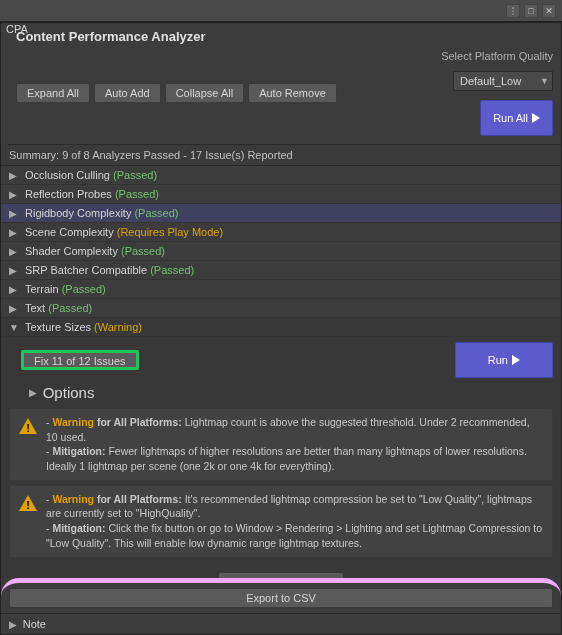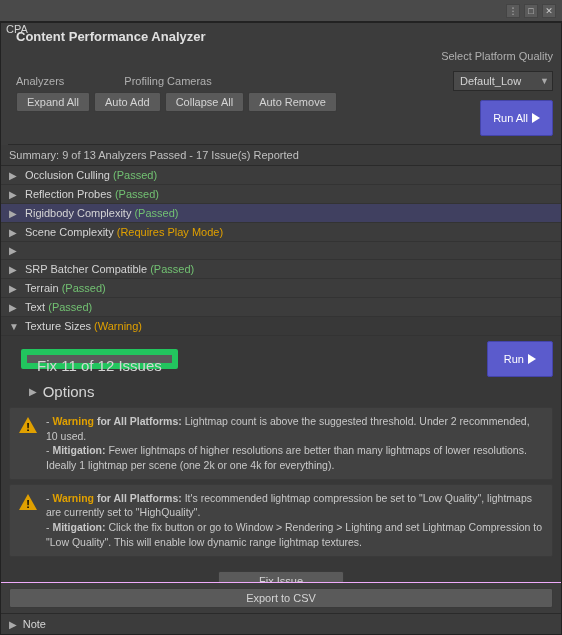--- a/index.html
+++ b/index.html
@@ -214,23 +214,23 @@
       border-bottom: 1px solid #2a2a2a;
     }
     .expanded-toolbar {
       display: flex;
       align-items: center;
       justify-content: space-between;
       padding: 5px 8px 3px 20px;
     }
     .btn-fix {
       background: #5a5a5a;
-      border: 6px solid #22c55e;
-      color: #d4d4d4;
-      font-size: 15px;
+      border: 3px solid #22c55e;
+      color: #d4d4d4;
+      font-size: 11px;
       padding: 2px 10px;
       cursor: pointer;
       border-radius: 2px;
       height: 20px;
     }
     .expanded-options {
       padding: 3px 8px 3px 28px;
       display: flex;
       align-items: center;
       gap: 6px;
@@ -283,22 +283,23 @@
       border: 1px solid #3a3a3a;
       color: #d4d4d4;
       font-size: 11px;
       padding: 3px 40px;
       cursor: pointer;
       border-radius: 2px;
     }
 
     
     .bottom-section {
-      border-top: 1px solid #f0abfc;
+      border-top: 5px solid #f0abfc;
       background: #3c3c3c;
+      border-radius: 18px;
     }
     .export-row {
       padding: 5px 8px;
       border-bottom: 1px solid #2a2a2a;
     }
     .btn-export {
       background: #5a5a5a;
       border: 1px solid #3a3a3a;
       color: #d4d4d4;
       font-size: 11px;
@@ -339,24 +340,20 @@
     <div class="title-bar-btn">✕</div>
   </div>
 </div>
 
 <div class="window">
 
   <div class="header">
     <div class="header-title">Content Performance Analyzer</div>
     <div class="toolbar-row">
       <div class="toolbar-left">
-        <div class="toolbar-labels">
-          <span class="toolbar-label">Analyzers</span>
-          <span class="toolbar-label">Profiling Cameras</span>
-        </div>
         <div class="toolbar-buttons">
           <button class="btn">Expand All</button>
           <button class="btn">Auto Add</button>
           <button class="btn">Collapse All</button>
           <button class="btn">Auto Remove</button>
         </div>
       </div>
       <div class="toolbar-right">
         <span class="platform-label">Select Platform Quality</span>
         <div class="platform-select-row">
@@ -369,21 +366,21 @@
         </div>
         <button class="btn-run">
           <span>Run All</span>
           <span class="run-triangle"></span>
         </button>
       </div>
     </div>
   </div>
 
   <div class="summary-bar">
-    <span>Summary: 9 of 13 Analyzers Passed - 17 Issue(s) Reported</span>
+    <span>Summary: 9 of 8 Analyzers Passed - 17 Issue(s) Reported</span>
   </div>
 
   <div class="analyzer-list">
 
     <div class="analyzer-item">
       <span class="chevron">▶</span>
       <span class="analyzer-name">
         Occlusion Culling <span class="status-passed">(Passed)</span>
       </span>
     </div>
@@ -400,20 +397,23 @@
       </span>
     </div>
     <div class="analyzer-item">
       <span class="chevron">▶</span>
       <span class="analyzer-name">
         Scene Complexity <span class="status-requires">(Requires Play Mode)</span>
       </span>
     </div>
     <div class="analyzer-item">
       <span class="chevron">▶</span>
+      <span class="analyzer-name">
+        Shader Complexity <span class="status-passed">(Passed)</span>
+      </span>
     </div>
     <div class="analyzer-item">
       <span class="chevron">▶</span>
       <span class="analyzer-name">
         SRP Batcher Compatible <span class="status-passed">(Passed)</span>
       </span>
     </div>
     <div class="analyzer-item">
       <span class="chevron">▶</span>
       <span class="analyzer-name">
@@ -430,21 +430,21 @@
     <div class="analyzer-item expanded">
       <span class="chevron">▼</span>
       <span class="analyzer-name">
         Texture Sizes <span class="status-warning">(Warning)</span>
       </span>
     </div>
 
     <div class="expanded-content">
       <div class="expanded-toolbar">
         <button class="btn-fix">Fix 11 of 12 Issues</button>
-        <button class="btn-run" style="padding:2px 16px;">
+        <button class="btn-run" style="padding:2px 32px;">
           <span>Run</span>
           <span class="run-triangle"></span>
         </button>
       </div>
       <div class="expanded-options">
         <span class="options-chevron">▶</span>
         <span class="options-label">Options</span>
       </div>
 
       <div class="issue-cards">

